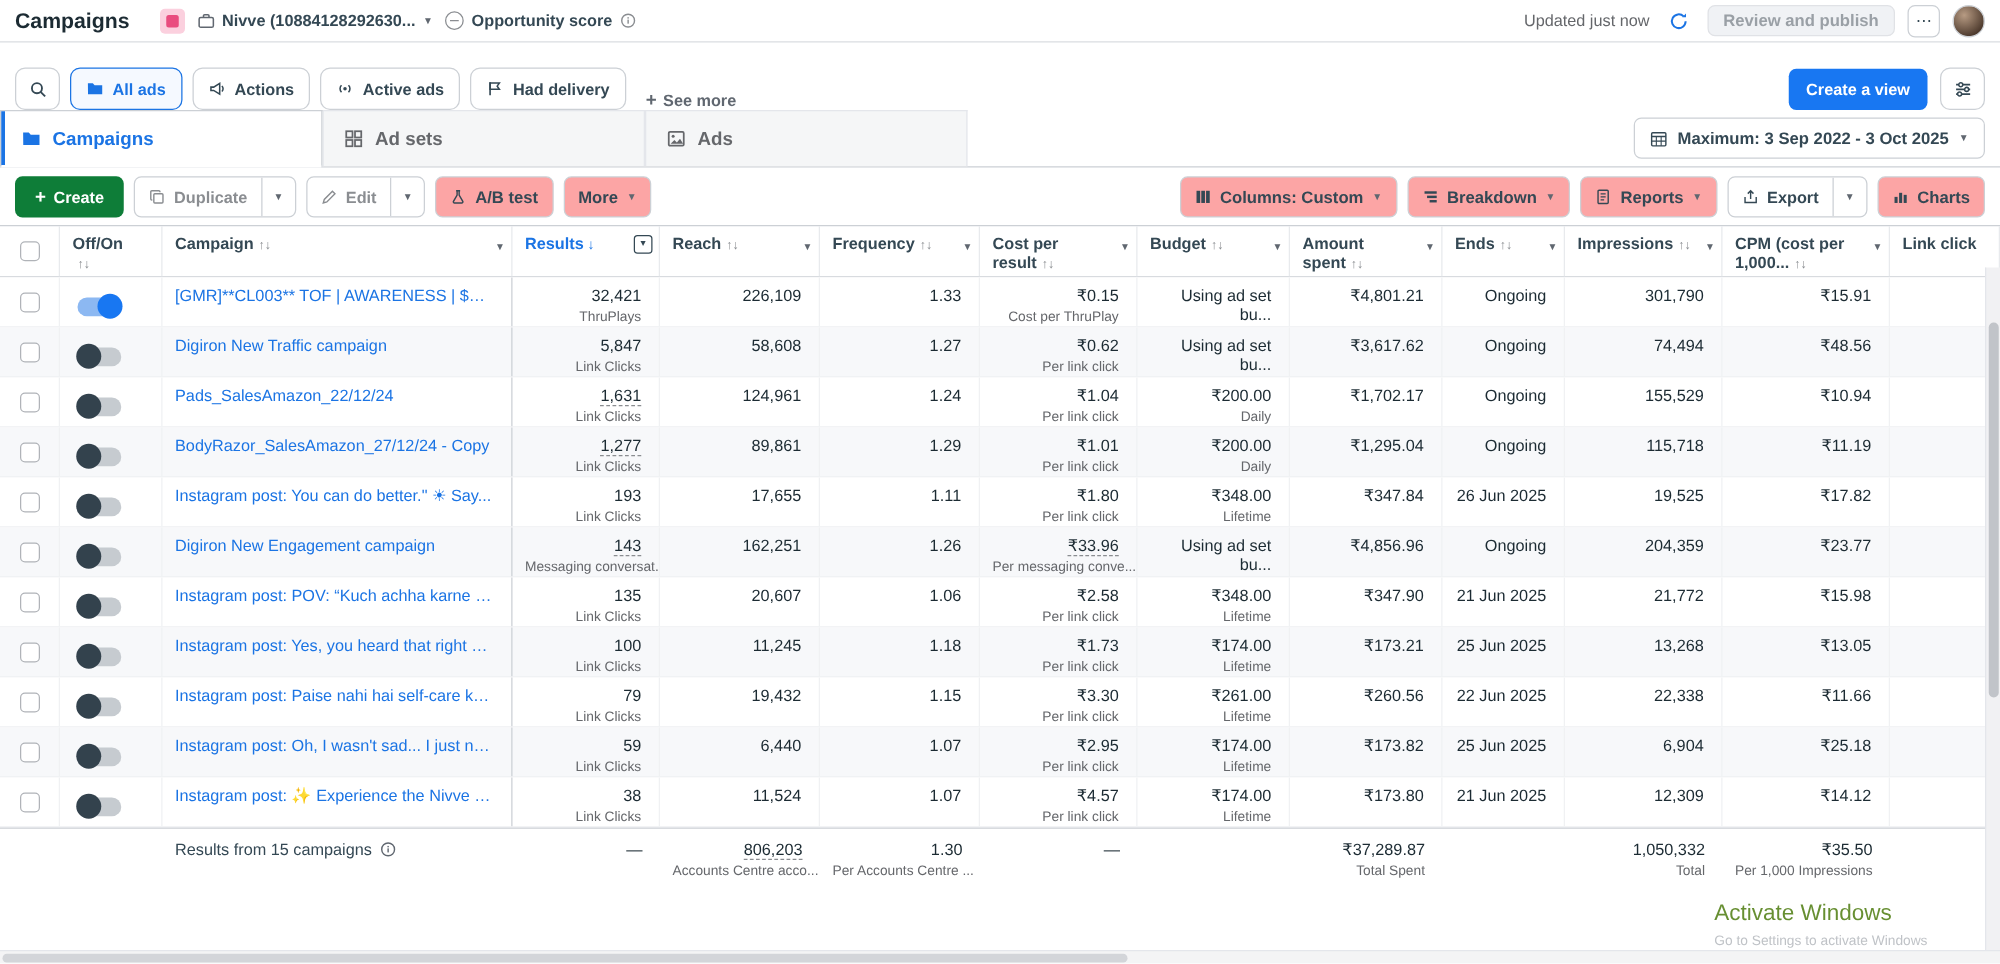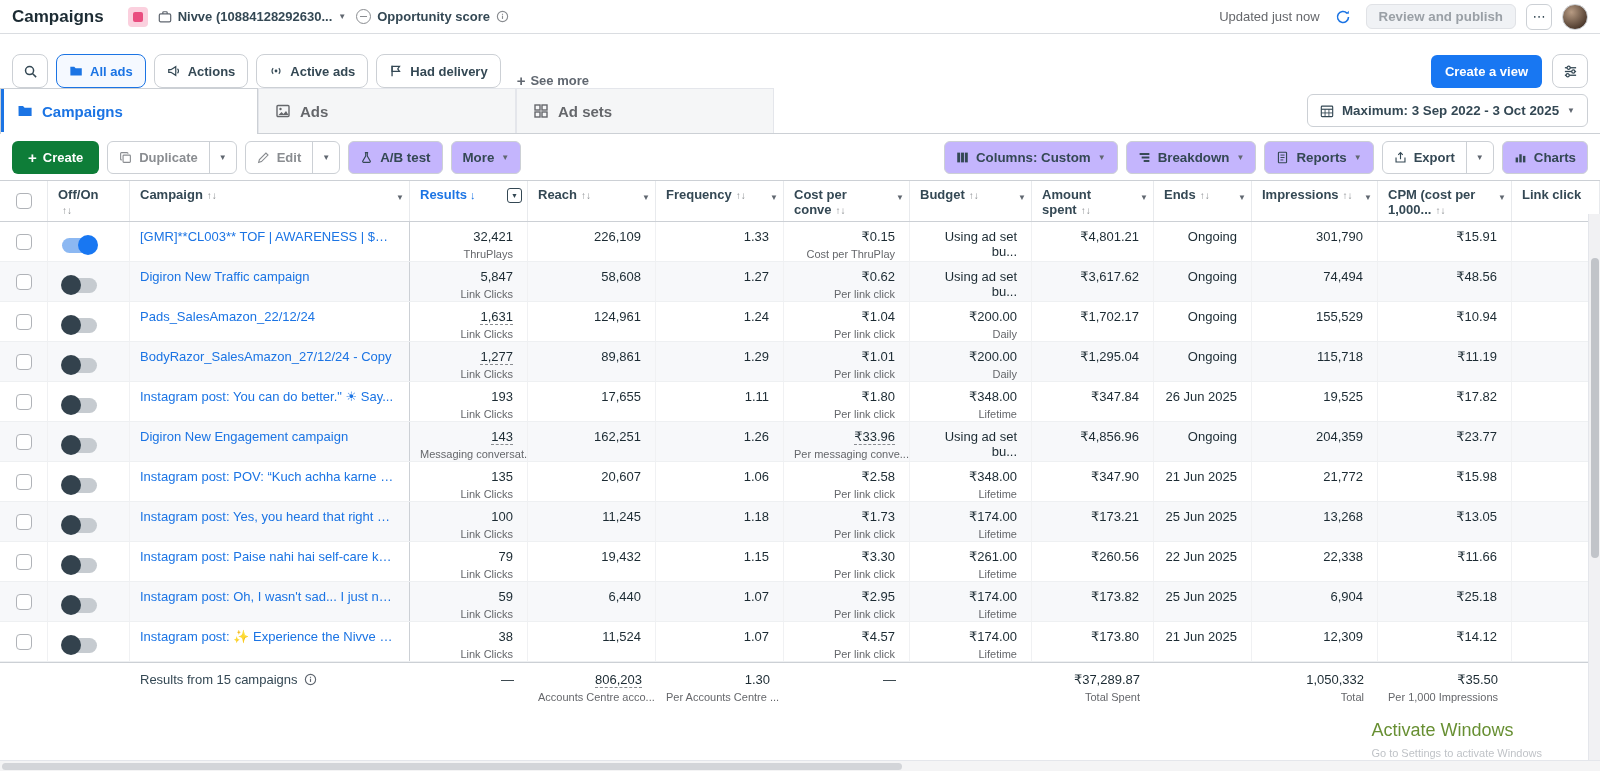--- a/index.html
+++ b/index.html
@@ -44,21 +44,21 @@
   .tab { width:258px; height:45px; display:flex; align-items:center; gap:9px; padding:0 16px; background:#f5f6f7; border:1px solid #e4e6eb; border-bottom:none; font-size:15px; font-weight:700; color:#65676b; cursor:pointer; }
   .tab.active { background:#fff; border-color:#ccd0d5; color:#1b74e4; position:relative; }
   .tab.active::after { content:""; position:absolute; left:0; right:0; bottom:-1px; height:2px; background:#fff; }
   .tab.active::before { content:""; position:absolute; left:0; top:0; bottom:0; width:3px; background:#1b74e4; }
   .tab-right { margin-left:auto; display:flex; align-items:center; padding:0 12px 6px 0; }
   .datebtn { display:flex; align-items:center; gap:8px; border:1px solid #ccd0d5; background:#fff; border-radius:6px; padding:8px 12px; font-weight:600; color:#344854; cursor:pointer; white-space:nowrap; }
 
   
   .toolbar { height:46px; display:flex; align-items:center; gap:8px; padding:0 12px; }
   .btn-create { display:inline-flex; align-items:center; gap:6px; background:#0e7d38; color:#fff; font-weight:700; border:none; border-radius:6px; padding:9px 16px; cursor:pointer; font-size:13px; }
-  .tbtn { display:inline-flex; align-items:center; gap:7px; border:1px solid #ccd0d5; background:#c4b5fd; border-radius:6px; padding:8px 11px; font-weight:600; color:#344854; cursor:pointer; white-space:nowrap; }
+  .tbtn { display:inline-flex; align-items:center; gap:7px; border:1px solid #ccd0d5; background:#fca5a5; border-radius:6px; padding:8px 11px; font-weight:600; color:#344854; cursor:pointer; white-space:nowrap; }
   .split { display:inline-flex; border:1px solid #ccd0d5; border-radius:6px; overflow:hidden; background:#fff; }
   .split .part { display:inline-flex; align-items:center; gap:7px; padding:8px 11px; font-weight:600; cursor:pointer; }
   .split .part.caret-part { border-left:1px solid #ccd0d5; padding:8px 9px; }
   .split .dim { color:#8a8d91; }
   .toolbar-right { margin-left:auto; display:flex; align-items:center; gap:8px; }
 
   
   .thead { display:grid; grid-template-columns:var(--cols); height:42px; border-top:1px solid #ccd0d5; border-bottom:1px solid #ccd0d5; background:#fff; }
   .hcell { position:relative; padding:6px 14px 4px 10px; font-weight:700; color:#344854; line-height:15px; border-right:1px solid #e8eaed; overflow:hidden; }
   .hcell .sort { font-size:10px; color:#8a8d91; margin-left:4px; font-weight:400; }
@@ -205,34 +205,34 @@
 
   <div class="tabbar">
     <div class="tab active">
       <svg class="ic" width="16" height="16" viewBox="0 0 16 16">
           <path d="M1.5 3h4.5l1.6 1.8h7v8.2h-13z" fill="#1b74e4"></path>
         </svg>
       <span>Campaigns</span>
     </div>
     <div class="tab">
       <svg class="ic" width="16" height="16" viewBox="0 0 16 16">
-          <rect x="2" y="2.5" width="12" height="11" rx="1" fill="none" stroke="#65676b" stroke-width="1.4"></rect>
-          <circle cx="5.5" cy="6" r="1.2" fill="#65676b"></circle>
-          <path d="M3.5 12l3-3 2 2 2.5-3 2.5 4z" fill="#65676b"></path>
-        </svg>
-      <span>Ads</span>
-    </div>
-    <div class="tab">
-      <svg class="ic" width="16" height="16" viewBox="0 0 16 16">
           <rect x="2" y="2" width="5" height="5" fill="none" stroke="#65676b" stroke-width="1.4"></rect>
           <rect x="9" y="2" width="5" height="5" fill="none" stroke="#65676b" stroke-width="1.4"></rect>
           <rect x="2" y="9" width="5" height="5" fill="none" stroke="#65676b" stroke-width="1.4"></rect>
           <rect x="9" y="9" width="5" height="5" fill="none" stroke="#65676b" stroke-width="1.4"></rect>
         </svg>
       <span>Ad sets</span>
+    </div>
+    <div class="tab">
+      <svg class="ic" width="16" height="16" viewBox="0 0 16 16">
+          <rect x="2" y="2.5" width="12" height="11" rx="1" fill="none" stroke="#65676b" stroke-width="1.4"></rect>
+          <circle cx="5.5" cy="6" r="1.2" fill="#65676b"></circle>
+          <path d="M3.5 12l3-3 2 2 2.5-3 2.5 4z" fill="#65676b"></path>
+        </svg>
+      <span>Ads</span>
     </div>
     <div class="tab-right">
       <button class="datebtn">
         <svg class="ic" width="14" height="14" viewBox="0 0 16 16">
             <rect x="1.5" y="2.5" width="13" height="12" rx="1" fill="none" stroke="currentColor" stroke-width="1.3"></rect>
             <line x1="1.5" y1="6" x2="14.5" y2="6" stroke="currentColor" stroke-width="1.3"></line>
             <line x1="5.8" y1="6" x2="5.8" y2="14.5" stroke="currentColor" stroke-width="1"></line>
             <line x1="10.2" y1="6" x2="10.2" y2="14.5" stroke="currentColor" stroke-width="1"></line>
             <line x1="1.5" y1="10.2" x2="14.5" y2="10.2" stroke="currentColor" stroke-width="1"></line>
           </svg>
@@ -334,21 +334,21 @@
 
   <div class="thead">
     <div class="hcell c-check" style="display:flex;align-items:center;justify-content:center;">
         <span class="checkbox"></span>
       </div>
     <div class="hcell"><span>Off/On</span><br><span class="sort">↑↓</span></div>
     <div class="hcell"><span>Campaign</span><span class="sort">↑↓</span><span class="hcaret">▼</span></div>
     <div class="hcell results-h"><span>Results</span><span class="sortdesc">↓</span><span class="res-gear">▼</span></div>
     <div class="hcell"><span>Reach</span><span class="sort">↑↓</span><span class="hcaret">▼</span></div>
     <div class="hcell"><span>Frequency</span><span class="sort">↑↓</span><span class="hcaret">▼</span></div>
-    <div class="hcell"><span>Cost per conve</span><span class="sort">↑↓</span><span class="hcaret">▼</span></div>
+    <div class="hcell"><span>Cost per result</span><span class="sort">↑↓</span><span class="hcaret">▼</span></div>
     <div class="hcell"><span>Budget</span><span class="sort">↑↓</span><span class="hcaret">▼</span></div>
     <div class="hcell"><span>Amount spent</span><span class="sort">↑↓</span><span class="hcaret">▼</span></div>
     <div class="hcell"><span>Ends</span><span class="sort">↑↓</span><span class="hcaret">▼</span></div>
     <div class="hcell"><span>Impressions</span><span class="sort">↑↓</span><span class="hcaret">▼</span></div>
     <div class="hcell"><span>CPM (cost per 1,000...</span><span class="sort">↑↓</span><span class="hcaret">▼</span></div>
     <div class="hcell"><span>Link click</span></div>
   </div>
 
   <div class="tbody">
     <div class="trow">

